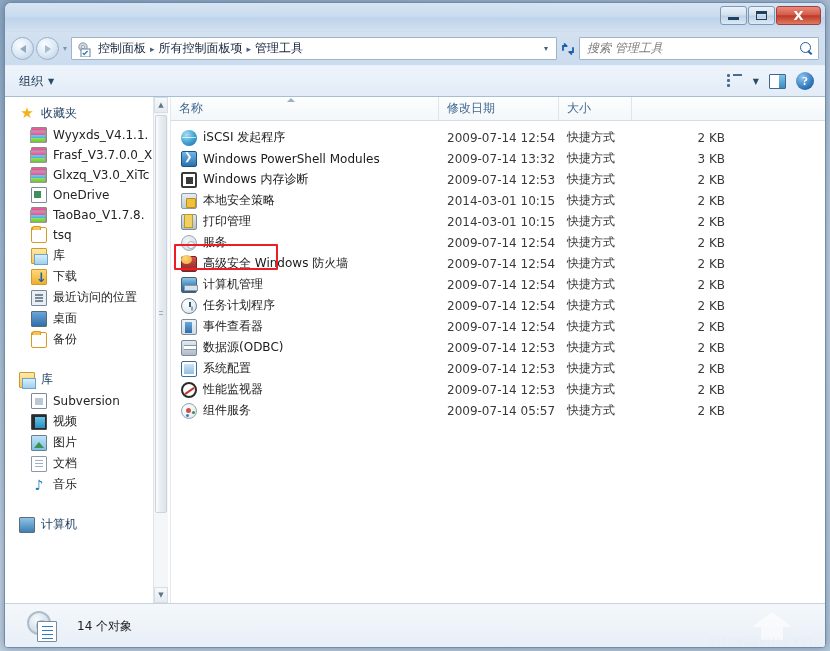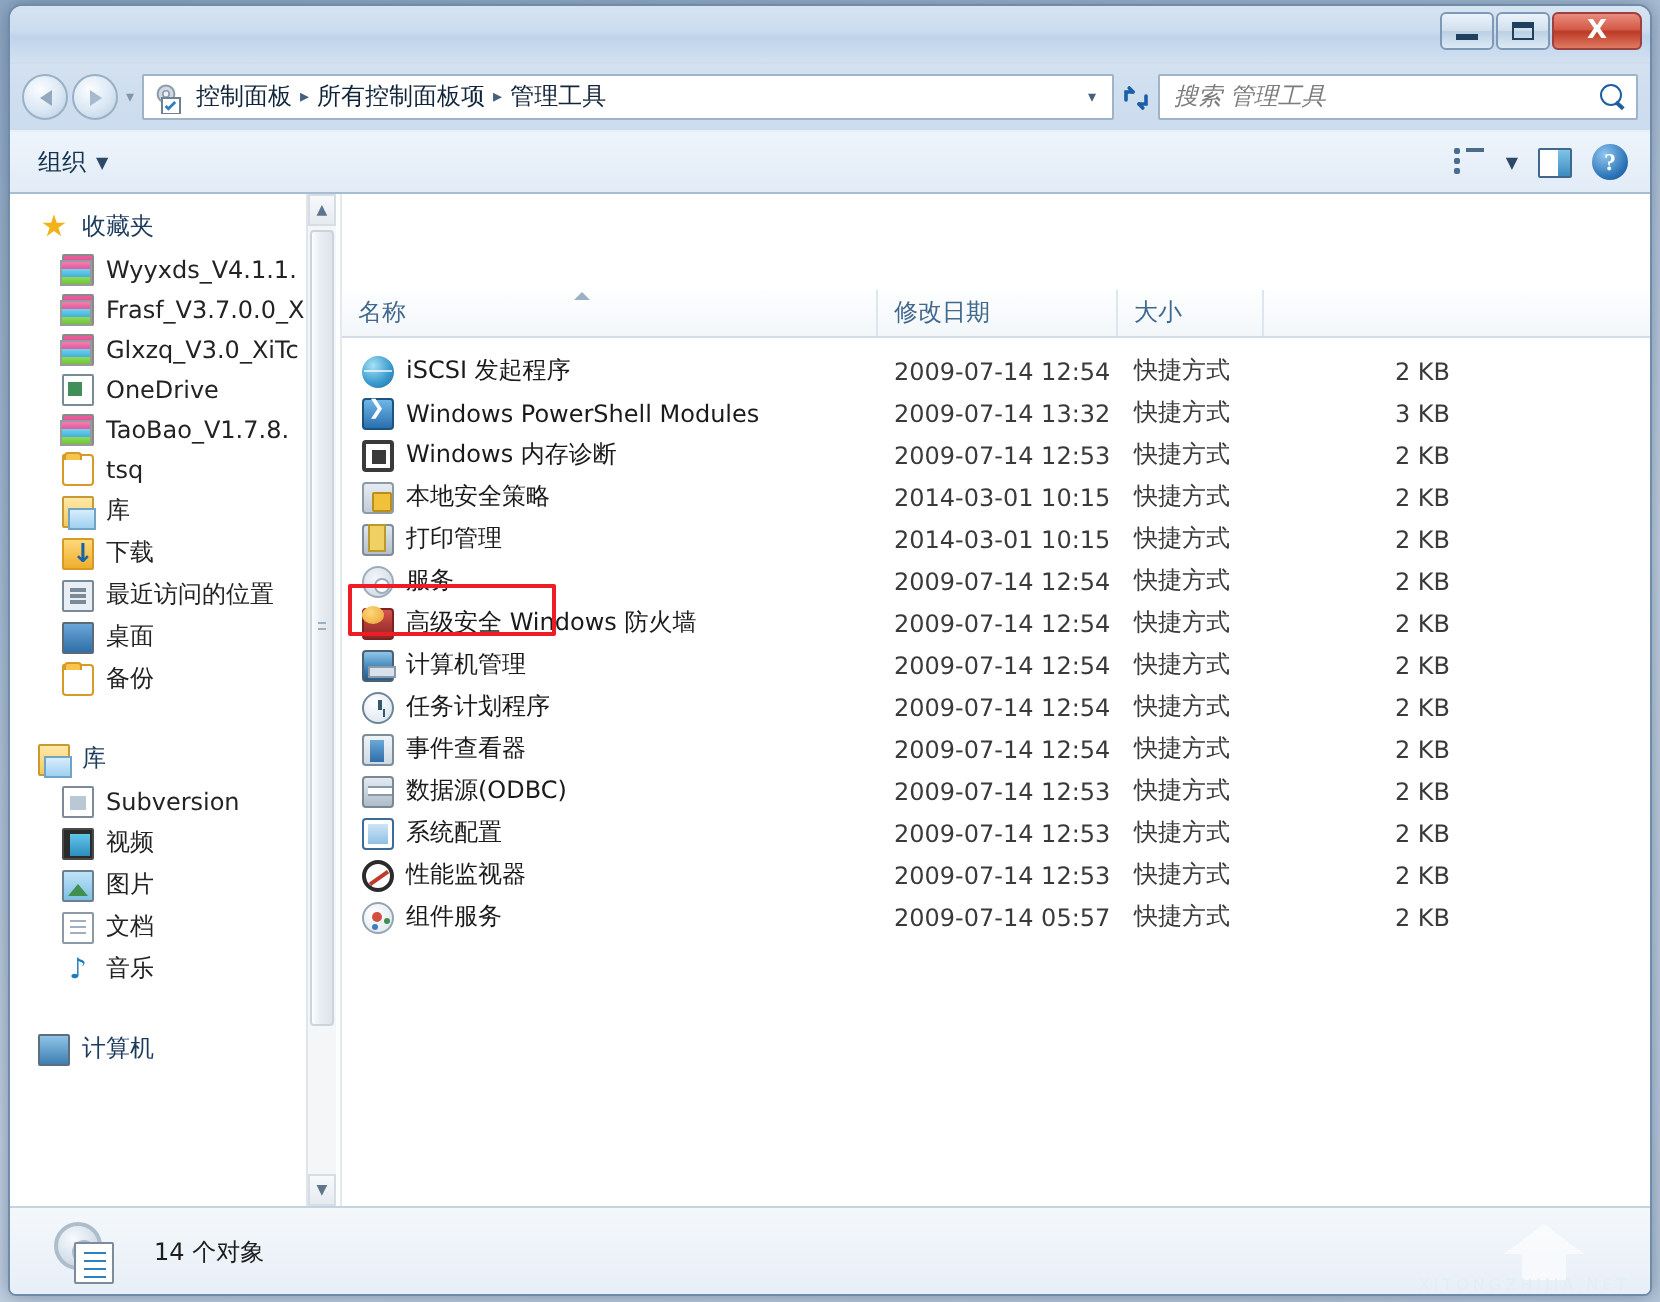--- a/index.html
+++ b/index.html
@@ -328,21 +328,21 @@
     border: 1px solid #cbd4dc; border-radius: 2px;
   }
   #sidethumb::after {
     content: ""; position: absolute; left: 3px; right: 3px; top: 50%;
     height: 6px; margin-top: -3px;
     background: repeating-linear-gradient(to bottom, #9db0c1 0 1px, transparent 1px 3px);
   }
 
   
   #listpane {
-    flex: 1 1 auto; position: relative; overflow: hidden; background: #fff; margin-top: 48px;
+    flex: 1 1 auto; position: relative; overflow: hidden; background: #fff;
   }
   #headerrow {
     display: flex; height: 24px;
     background: linear-gradient(to bottom, #fdfefe 0%, #f3f7fa 100%);
     border-bottom: 1px solid #d4dde6;
     font-size: 12px; color: #41688f;
   }
   .hcell {
     display: flex; align-items: center;
     padding: 0 8px;

